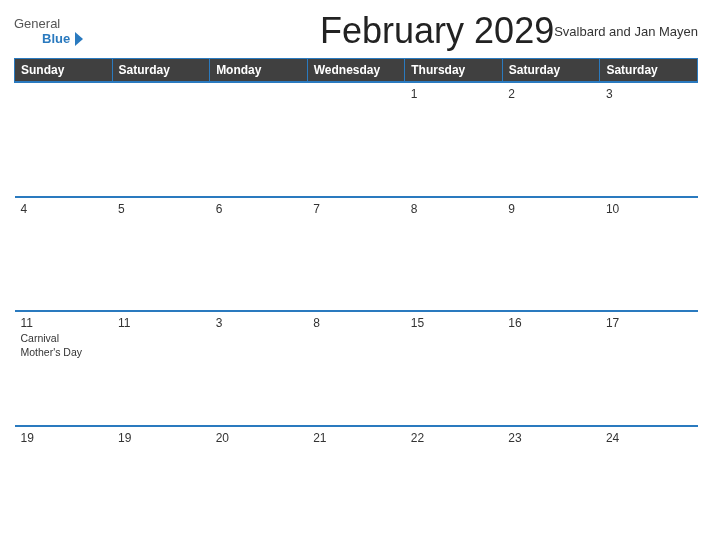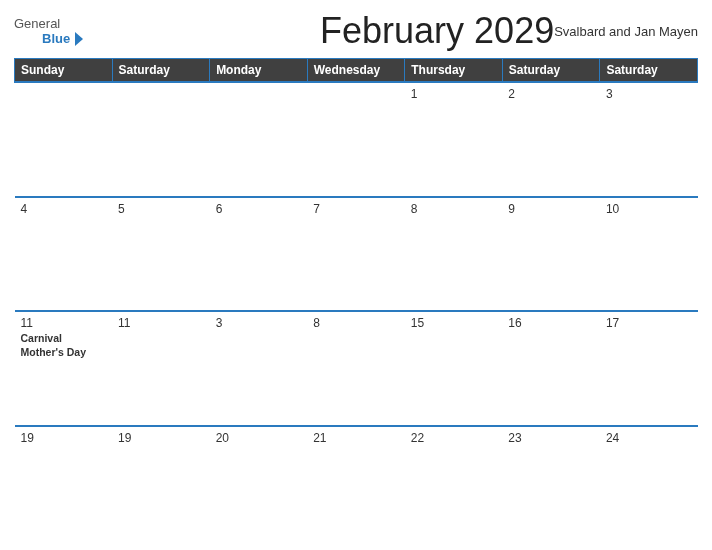--- a/index.html
+++ b/index.html
@@ -107,21 +107,20 @@
       color: #333;
       display: block;
       margin-bottom: 2px;
     }
 
     .event {
       font-size: 10.5px;
       color: #333;
       display: block;
       line-height: 1.3;
-      font-weight: bold;
     }
 
     .empty-cell {
       background: #f9f9f9;
     }
   </style>
 </head>
 <body>
 
 <div class="header">

